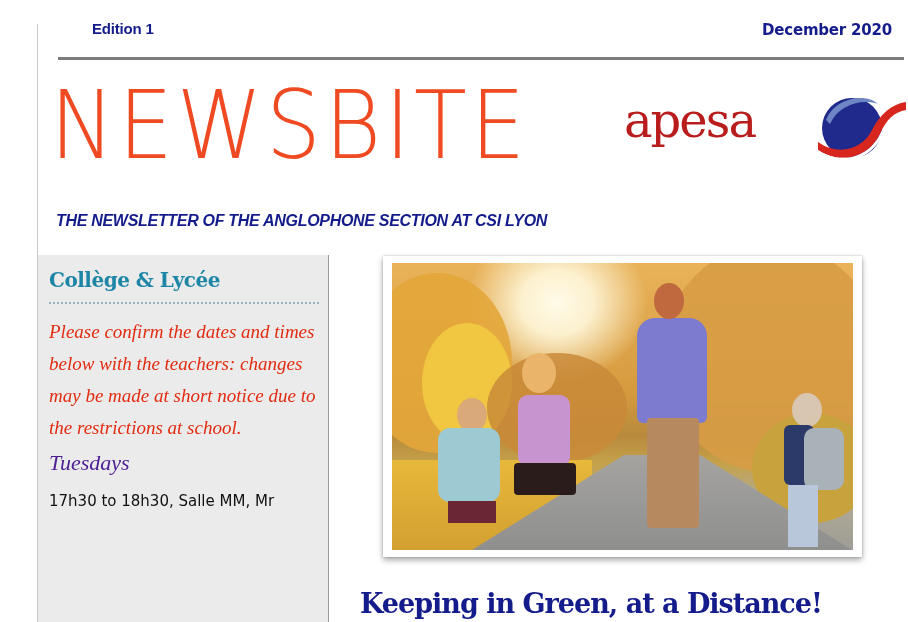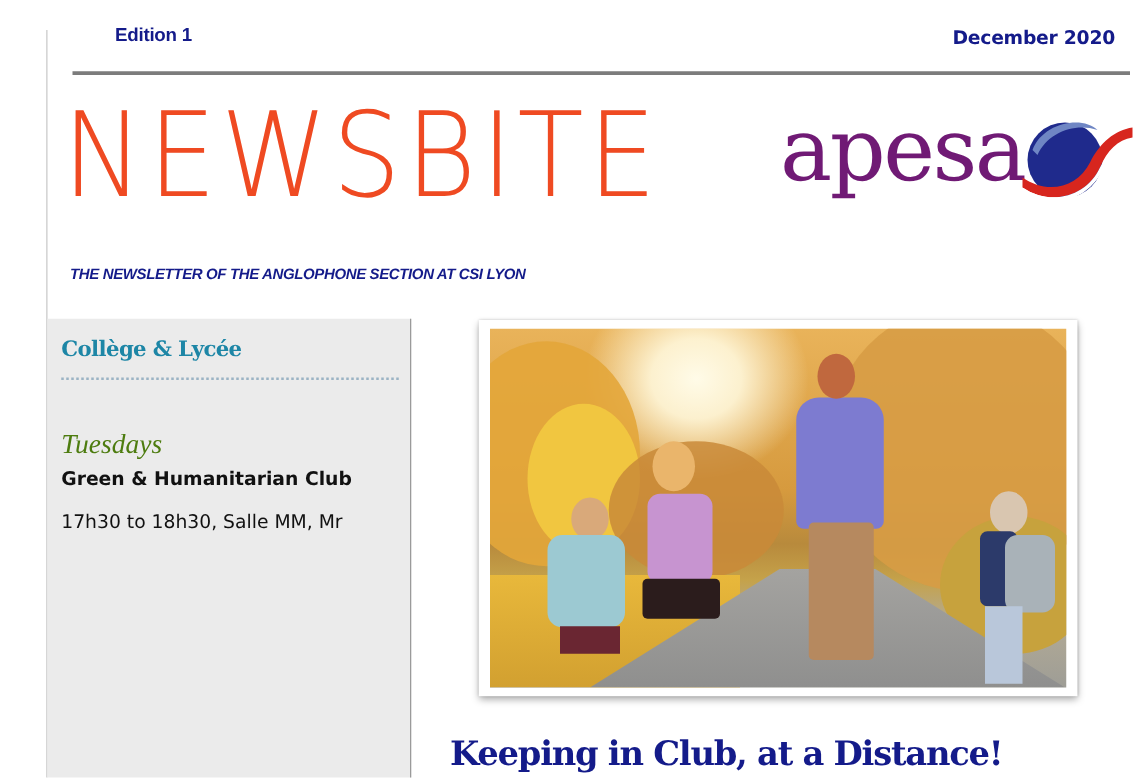--- a/index.html
+++ b/index.html
@@ -6,30 +6,30 @@
   body {
     width:908px; height:622px; overflow:hidden; background:#ffffff;
     position:relative; font-family:"Liberation Sans", sans-serif;
   }
   .page-left-rule { position:absolute; left:37px; top:24px; width:1px; height:600px; background:#c9c9c9; }
   .edition { position:absolute; left:92px; top:20px; font-size:15px; font-weight:bold; color:#141b8a; font-family:Liberation Sans, sans-serif; letter-spacing:-0.2px; }
   .date { position:absolute; right:16px; top:21px; font-size:15px; font-weight:bold; color:#141b8a; font-family:"DejaVu Sans", sans-serif; letter-spacing:-0.2px; }
   .top-rule { position:absolute; left:58px; top:57px; width:846px; height:3px; background:#7c7c7c; }
   .masthead { position:absolute; left:50px; top:76px; font-family:"DejaVu Sans", sans-serif; font-weight:200; font-size:94px; line-height:100px; color:#ef4a22; letter-spacing:4px; transform:scaleX(0.92); transform-origin:left top; -webkit-text-stroke:0px; }
   .logo { position:absolute; left:620px; top:84px; width:290px; height:100px; }
-  .logo-word { position:absolute; left:4px; top:6px; font-family:"DejaVu Serif", serif; font-size:70px; color:#701a75; letter-spacing:-2px; line-height:60px; }
+  .logo-word { position:absolute; left:4px; top:6px; font-family:"DejaVu Serif", serif; font-size:48px; color:#b91c1c; letter-spacing:-2px; line-height:60px; }
   .logo-sub { position:absolute; left:114px; top:66px; font-family:"DejaVu Sans", sans-serif; font-size:19px; color:#d7261e; letter-spacing:17px; }
   .logo-mark { position:absolute; left:196px; top:6px; }
-  .tagline { position:absolute; left:56px; top:212px; font-size:12px; font-weight:bold; font-style:italic; color:#141b8a; letter-spacing:-0.3px; font-family:"Liberation Sans", sans-serif; }
+  .tagline { position:absolute; left:56px; top:212px; font-size:16px; font-weight:bold; font-style:italic; color:#141b8a; letter-spacing:-0.3px; font-family:"Liberation Sans", sans-serif; }
 
   .sidebar { position:absolute; left:38px; top:255px; width:291px; height:380px; background:#ebebeb; border-right:1px solid #9a9a9a; box-sizing:border-box; padding:13px 0 0 11px; }
-  .sb-title { font-family:"DejaVu Serif", serif; font-weight:bold; font-size:17px; line-height:25px; color:#1d86a6; letter-spacing:-0.5px; }
+  .sb-title { font-family:"DejaVu Serif", serif; font-weight:bold; font-size:20px; line-height:25px; color:#1d86a6; letter-spacing:-0.5px; }
   .sb-dots { margin-top:9px; width:270px; border-top:2px dotted #9ab3c4; }
   .sb-note { margin-top:12px; font-family:"Liberation Serif", serif; font-style:italic; font-size:19px; line-height:32px; color:#e32b10; width:270px; }
-  .sb-day { margin-top:38px; font-family:"Liberation Serif", serif; font-style:italic; font-size:22px; color:#4d7c0f; }
+  .sb-day { margin-top:6px; font-family:"Liberation Serif", serif; font-style:italic; font-size:22px; color:#4c1d95; }
   .sb-club { margin-top:6px; font-family:"DejaVu Sans", sans-serif; font-weight:bold; font-size:15px; color:#111; }
   .sb-time { margin-top:16px; font-family:"DejaVu Sans", sans-serif; font-size:15px; color:#111; }
 
   .photo-frame { position:absolute; left:383px; top:256px; width:479px; height:301px; background:#ffffff; box-shadow:0 3px 6px rgba(0,0,0,0.35), 0 0 2px rgba(0,0,0,0.2); }
   .photo { position:absolute; left:9px; top:7px; width:461px; height:287px; overflow:hidden;
     background:
       radial-gradient(ellipse 90px 80px at 165px 40px, #fffbe8 0%, rgba(255,248,220,0.9) 40%, rgba(255,240,200,0) 100%),
       linear-gradient(180deg, #e9b35a 0%, #d69a3e 45%, #b88a3c 60%, #c5a24a 70%, #b2aa95 82%, #9e9d96 100%);
   }
   .tree { position:absolute; border-radius:50%; }
@@ -57,22 +57,22 @@
     <path d="M2 52 C 22 66, 46 60, 56 40 C 64 24, 76 14, 90 12 L 90 20 C 78 22, 70 30, 64 44 C 54 66, 26 76, 2 60 Z" fill="#d7261e"></path>
     <path d="M2 60 C 26 76, 54 66, 64 44 C 66 40, 68 37, 70 34 C 66 58, 40 82, 4 66 Z" fill="#ffffff"></path>
   </svg>
 </div>
 
 <div class="tagline">THE NEWSLETTER OF THE ANGLOPHONE SECTION AT CSI LYON</div>
 
 <div class="sidebar">
   <div class="sb-title">Collège &amp; Lycée</div>
   <div class="sb-dots"></div>
+  <div class="sb-note">Please confirm the dates and times below with the teachers: changes may be made at short notice due to the restrictions at school.</div>
   <div class="sb-day">Tuesdays</div>
-  <div class="sb-club">Green &amp; Humanitarian Club</div>
   <div class="sb-time">17h30 to 18h30, Salle MM, Mr</div>
 </div>
 
 <div class="photo-frame">
   <div class="photo" title="Parent walking with three children with backpacks along an autumn path">
     <div class="tree" style="left:-30px;top:10px;width:150px;height:180px;background:#e3a63a;opacity:.9"></div>
     <div class="tree" style="left:30px;top:60px;width:90px;height:120px;background:#f1c640;"></div>
     <div class="tree" style="left:95px;top:90px;width:140px;height:110px;background:#c98a38;opacity:.85"></div>
     <div class="tree" style="left:270px;top:-20px;width:220px;height:230px;background:#d79c45;opacity:.9"></div>
     <div class="tree" style="left:360px;top:150px;width:120px;height:110px;background:#c7a23d;"></div>
@@ -91,13 +91,13 @@
     <div class="fig" style="left:46px;top:165px;width:62px;height:74px;background:#9cc9d2;border-radius:12px;"></div>
     <div class="fig" style="left:56px;top:238px;width:48px;height:22px;background:#6a2632;"></div>
 
     <div class="fig" style="left:400px;top:130px;width:30px;height:34px;background:#d9c6b0;border-radius:50%;"></div>
     <div class="fig" style="left:392px;top:162px;width:30px;height:60px;background:#2c3a6a;border-radius:6px;"></div>
     <div class="fig" style="left:412px;top:165px;width:40px;height:62px;background:#a9b2b8;border-radius:10px;"></div>
     <div class="fig" style="left:396px;top:222px;width:30px;height:62px;background:#b9c7da;"></div>
   </div>
 </div>
 
-<div class="headline">Keeping in Club, at a Distance!</div>
+<div class="headline">Keeping in Green, at a Distance!</div>
 
 </body></html>

